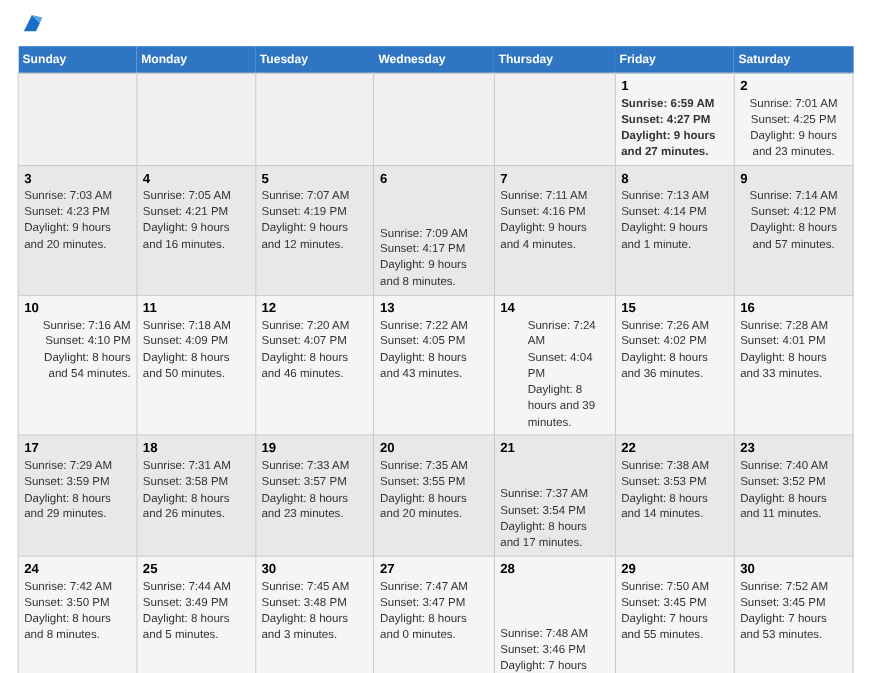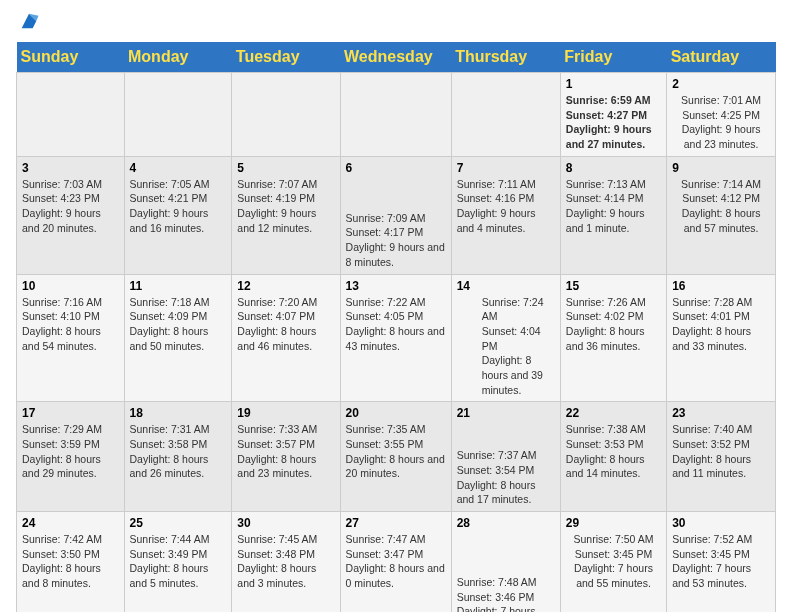--- a/index.html
+++ b/index.html
@@ -54,24 +54,24 @@
       font-size: 15px;
       color: #555;
     }
     table {
       width: 100%;
       border-collapse: collapse;
       font-size: 11px;
     }
     thead th {
       background-color: #2e75c3;
-      color: #fde047;
+      color: #ffffff;
       padding: 6px 4px;
       text-align: left;
-      font-size: 16px;
+      font-size: 11px;
       font-weight: bold;
     }
     tbody tr {
       vertical-align: top;
     }
     tbody tr:nth-child(odd) {
       background-color: #f5f5f5;
     }
     tbody tr:nth-child(even) {
       background-color: #e8e8e8;
@@ -189,21 +189,21 @@
         <td>
           <span class="day-number">9</span>
           <div class="day-info" style="white-space: pre-line; text-align: center;">Sunrise: 7:14 AM
 Sunset: 4:12 PM
 Daylight: 8 hours and 57 minutes.</div>
         </td>
       </tr>
       <tr>
         <td>
           <span class="day-number">10</span>
-          <div class="day-info" style="white-space: pre-line;">Sunrise: 7:16 AM
+          <div class="day-info" style="white-space: pre-line; text-align: right;">Sunrise: 7:16 AM
 Sunset: 4:10 PM
 Daylight: 8 hours and 54 minutes.</div>
         </td>
         <td>
           <span class="day-number">11</span>
           <div class="day-info" style="white-space: pre-line;">Sunrise: 7:18 AM
 Sunset: 4:09 PM
 Daylight: 8 hours and 50 minutes.</div>
         </td>
         <td>
@@ -307,21 +307,21 @@
 Daylight: 8 hours and 0 minutes.</div>
         </td>
         <td>
           <span class="day-number">28</span>
           <div class="day-info" style="white-space: pre-line; margin-top: 45px;">Sunrise: 7:48 AM
 Sunset: 3:46 PM
 Daylight: 7 hours and 57 minutes.</div>
         </td>
         <td>
           <span class="day-number">29</span>
-          <div class="day-info" style="white-space: pre-line; text-align: center;">Sunrise: 7:50 AM
+          <div class="day-info" style="white-space: pre-line;">Sunrise: 7:50 AM
 Sunset: 3:45 PM
 Daylight: 7 hours and 55 minutes.</div>
         </td>
         <td>
           <span class="day-number">30</span>
           <div class="day-info" style="white-space: pre-line;">Sunrise: 7:52 AM
 Sunset: 3:45 PM
 Daylight: 7 hours and 53 minutes.</div>
         </td>
       </tr>

